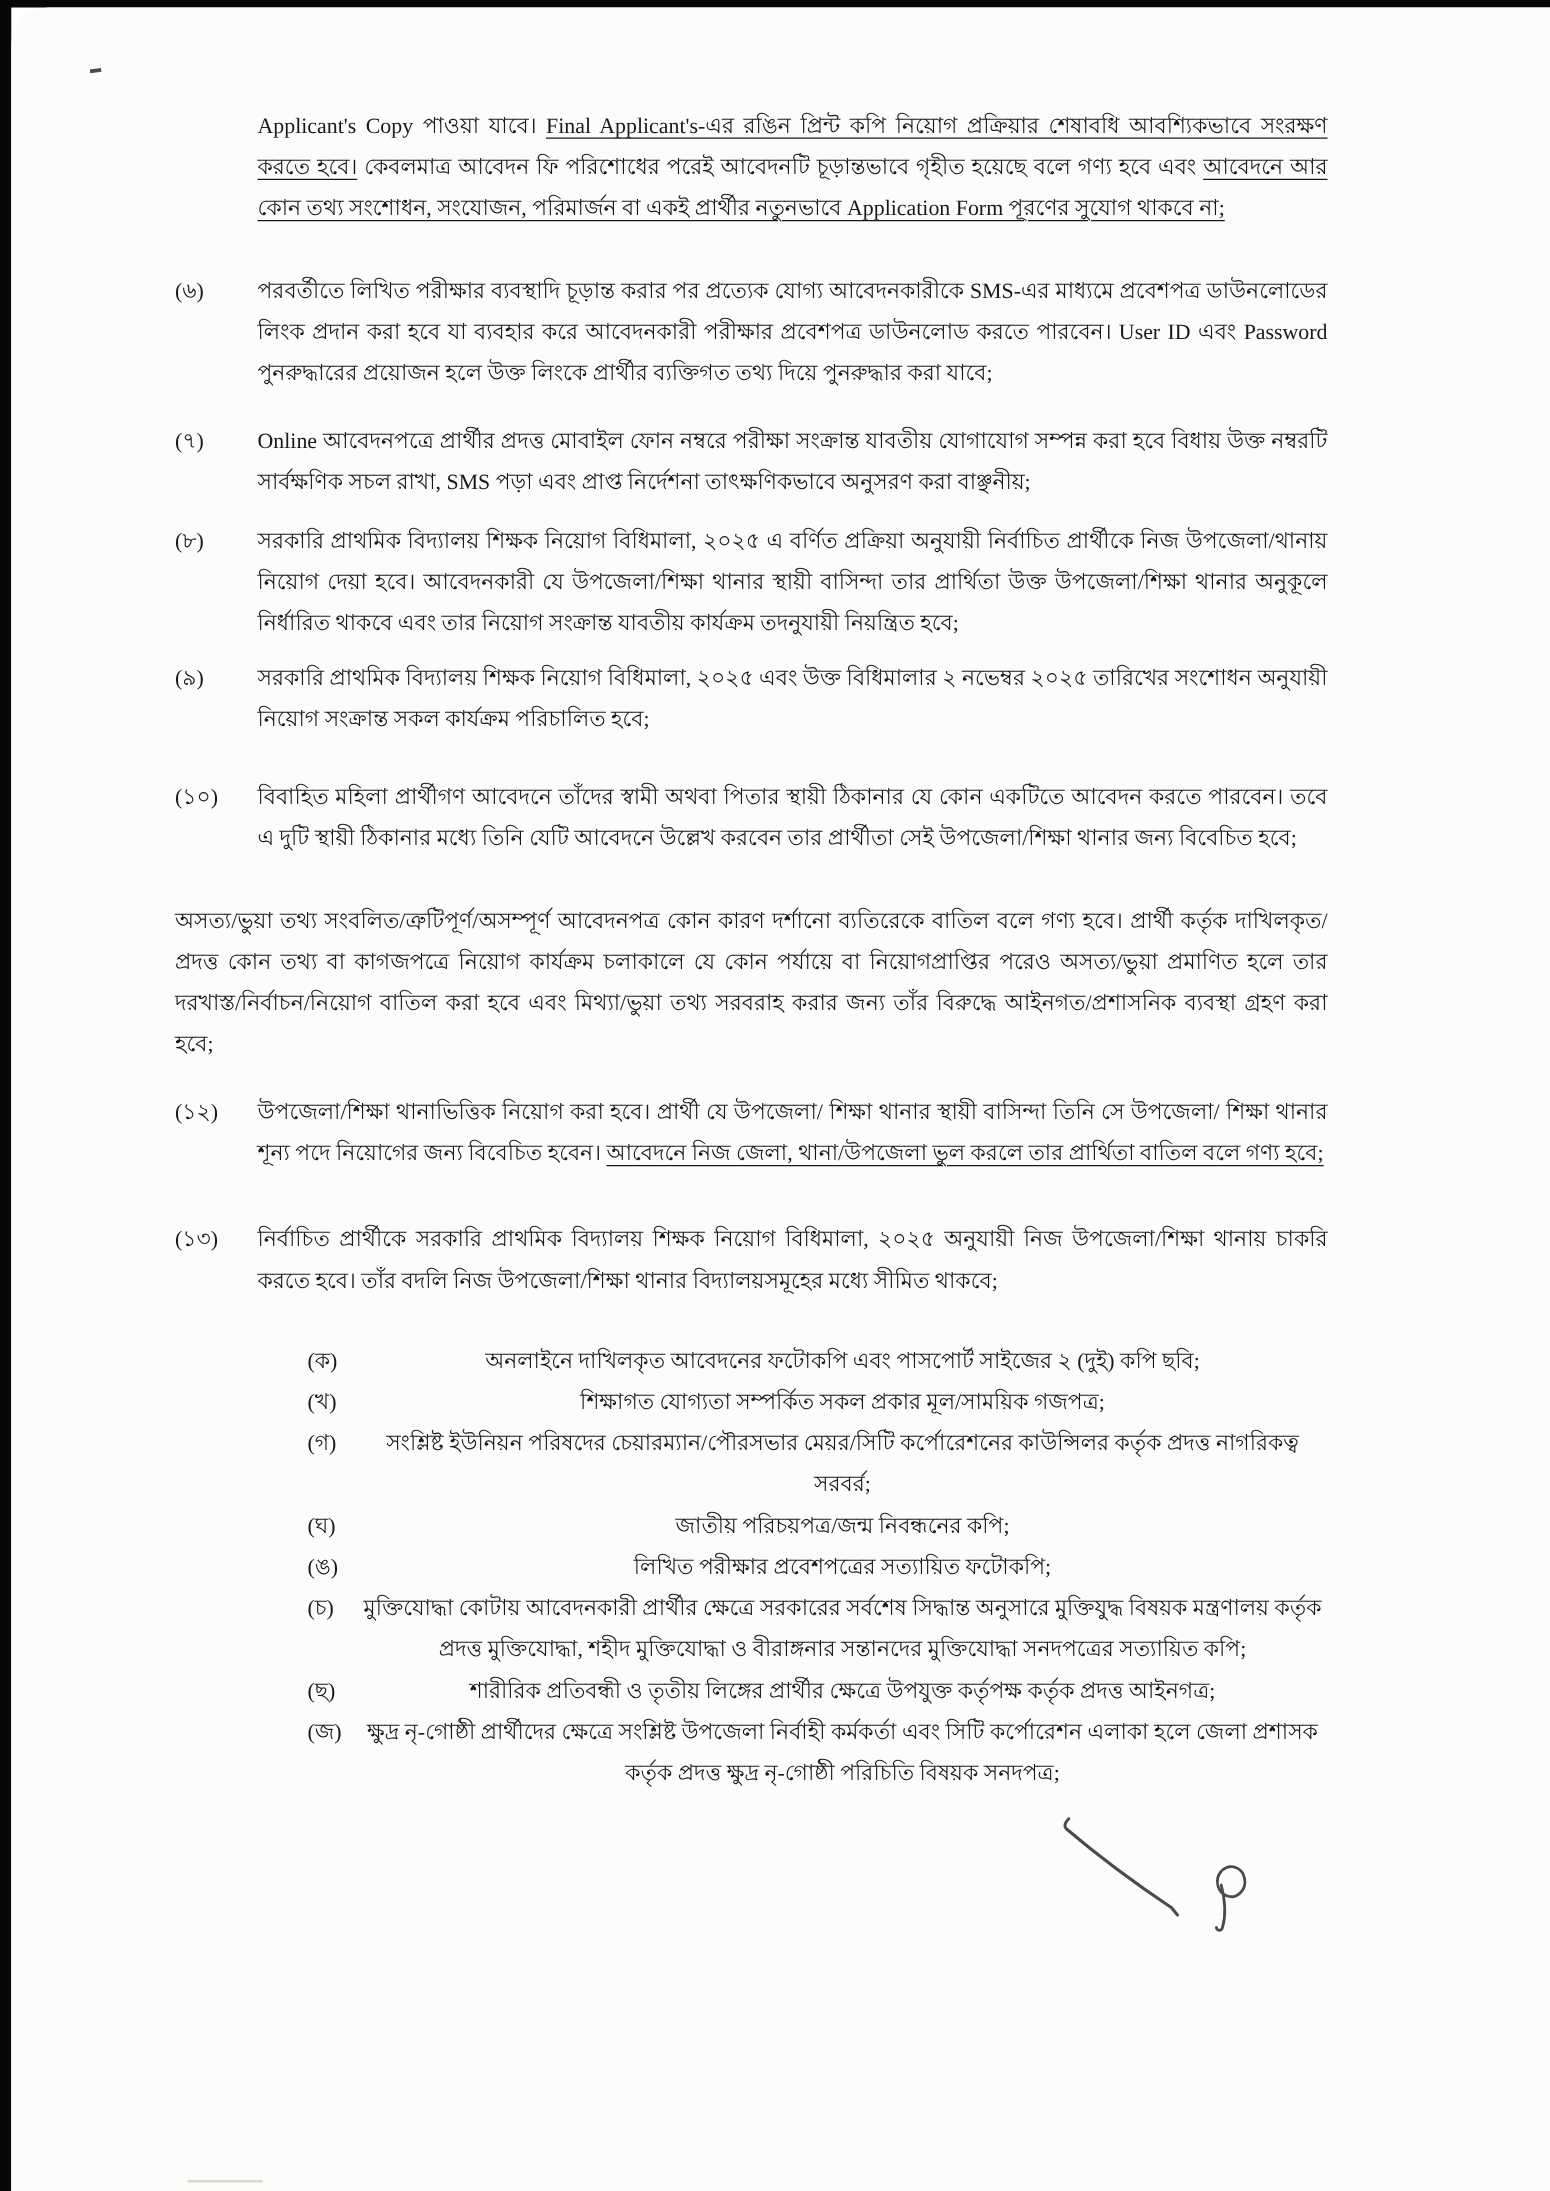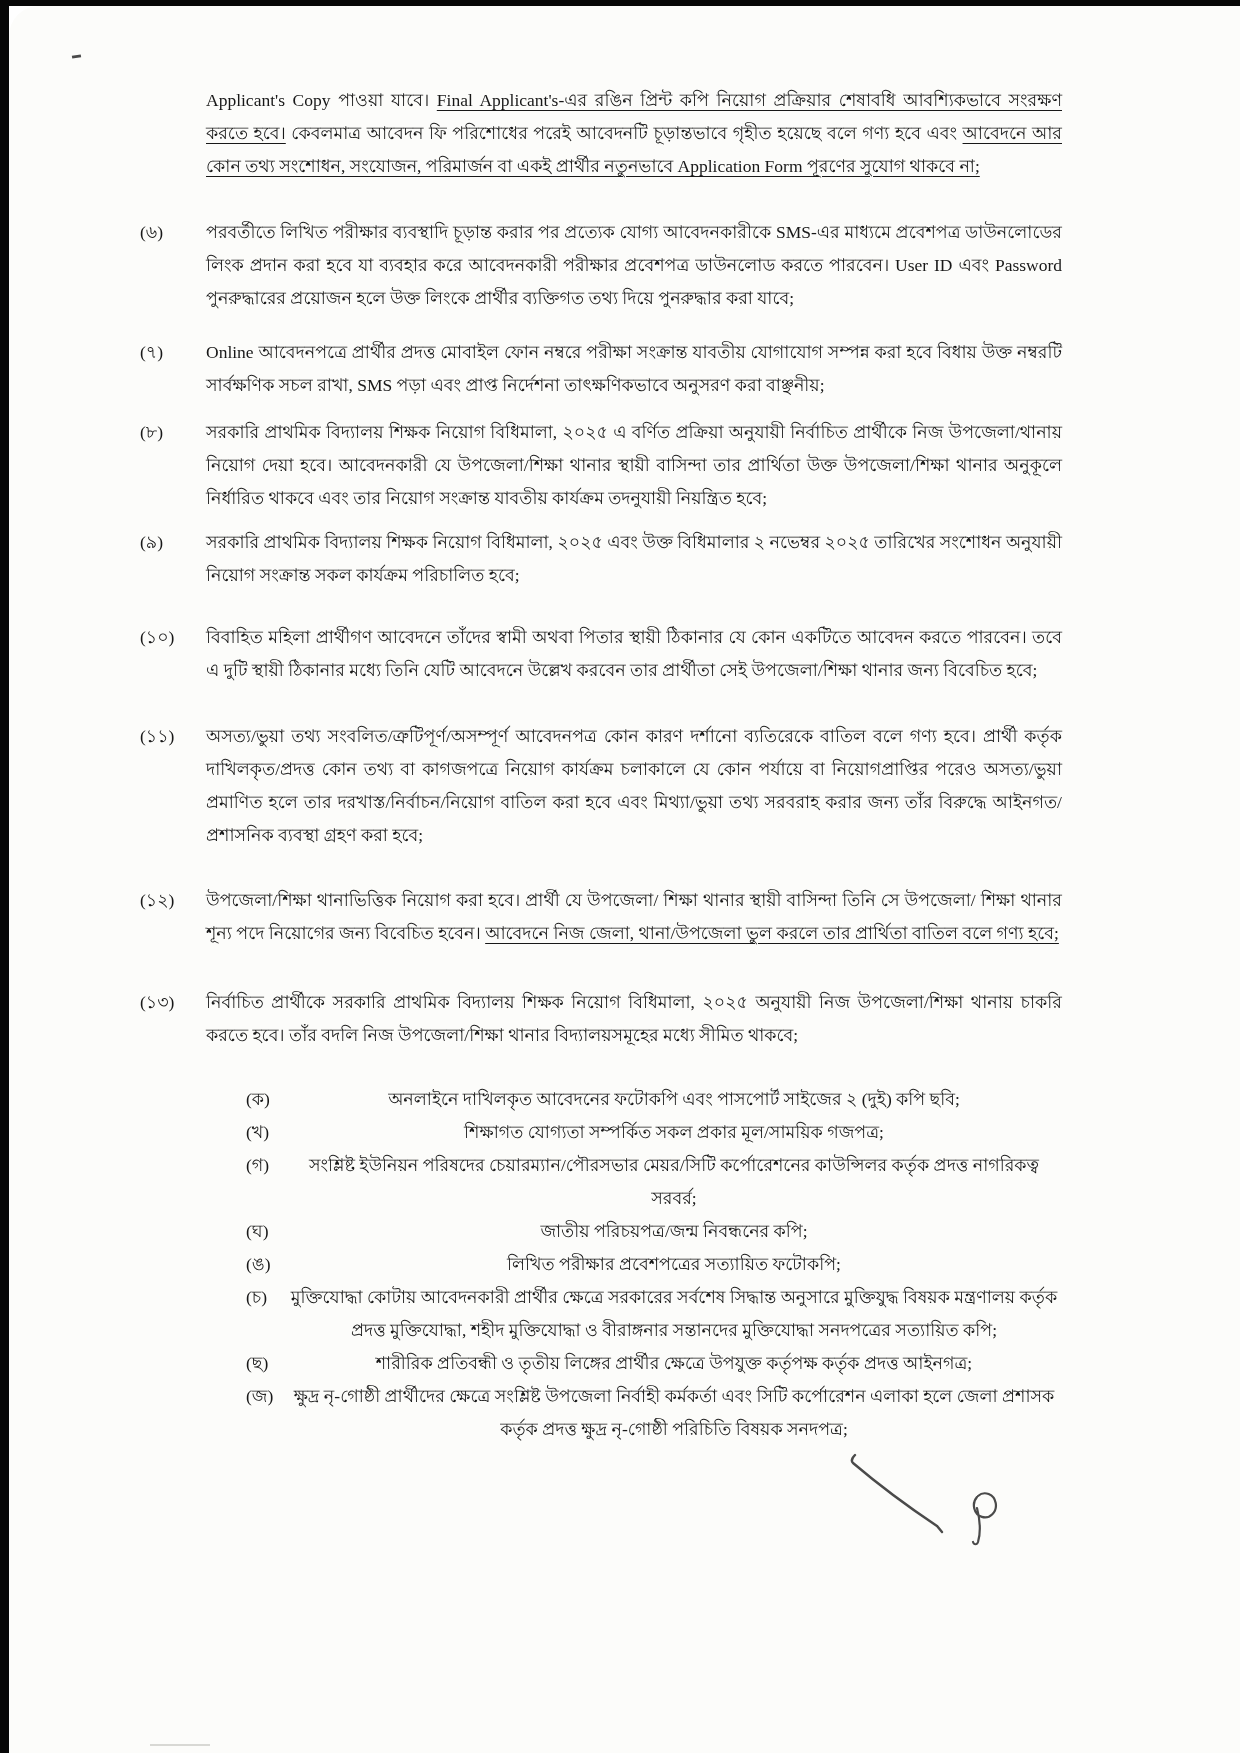--- a/index.html
+++ b/index.html
@@ -24,21 +24,21 @@
   .items{margin:0;}
   .item{display:flex;}
   .item .num{flex:none;width:66px;text-align:left;}
   .item .body{flex:1;margin:0;text-align:justify;}
   .items .item:nth-of-type(1){margin-top:33px;}
   .items .item:nth-of-type(2){margin-top:21px;}
   .items .item:nth-of-type(3){margin-top:14px;}
   .items .item:nth-of-type(4){margin-top:11px;}
   .items .item:nth-of-type(5){margin-top:29px;justify-content:flex-end;}
   .items .item:nth-of-type(6){margin-top:33px;}
-  .items .item:nth-of-type(7){margin-top:32px;}
+  .items .item:nth-of-type(7){margin-top:21px;}
   .items .item:nth-of-type(8){margin-top:36px;}
   .items .item:nth-of-type(9){margin-top:34px;}
   .items .item:nth-of-type(10){margin-top:27px;}
 
   .sub-list{margin:31px 0 0 106px;width:816px;}
   .sub-item{display:flex;}
   .sub-item .snum{flex:none;width:40px;}
   .sub-item .sbody{flex:1;margin:0;text-align:center;}
 
   .signature{position:absolute;left:845px;top:1448px;width:165px;height:105px;}
@@ -77,21 +77,20 @@
       <span class="num">(৯)</span>
       <p class="body"><span>সরকারি প্রাথমিক বিদ্যালয় শিক্ষক নিয়োগ বিধিমালা, ২০২৫ এবং উক্ত বিধিমালার ২ নভেম্বর ২০২৫ তারিখের সংশোধন অনুযায়ী নিয়োগ সংক্রান্ত সকল কার্যক্রম পরিচালিত হবে;</span></p>
     </div>
 
     <div class="item">
       <span class="num">(১০)</span>
       <p class="body"><span>বিবাহিত মহিলা প্রার্থীগণ আবেদনে তাঁদের স্বামী অথবা পিতার স্থায়ী ঠিকানার যে কোন একটিতে আবেদন করতে পারবেন। তবে এ দুটি স্থায়ী ঠিকানার মধ্যে তিনি যেটি আবেদনে উল্লেখ করবেন তার প্রার্থীতা সেই উপজেলা/শিক্ষা থানার জন্য বিবেচিত হবে;</span></p>
     </div>
 
     <div class="item">
-      <span class="num">(১১)</span>
       <p class="body"><span>অসত্য/ভুয়া তথ্য সংবলিত/ত্রুটিপূর্ণ/অসম্পূর্ণ আবেদনপত্র কোন কারণ দর্শানো ব্যতিরেকে বাতিল বলে গণ্য হবে। প্রার্থী কর্তৃক দাখিলকৃত/প্রদত্ত কোন তথ্য বা কাগজপত্রে নিয়োগ কার্যক্রম চলাকালে যে কোন পর্যায়ে বা নিয়োগপ্রাপ্তির পরেও অসত্য/ভুয়া প্রমাণিত হলে তার দরখাস্ত/নির্বাচন/নিয়োগ বাতিল করা হবে এবং মিথ্যা/ভুয়া তথ্য সরবরাহ করার জন্য তাঁর বিরুদ্ধে আইনগত/প্রশাসনিক ব্যবস্থা গ্রহণ করা হবে;</span></p>
     </div>
 
     <div class="item">
       <span class="num">(১২)</span>
       <p class="body"><span>উপজেলা/শিক্ষা থানাভিত্তিক নিয়োগ করা হবে। প্রার্থী যে উপজেলা/ শিক্ষা থানার স্থায়ী বাসিন্দা তিনি সে উপজেলা/ শিক্ষা থানার শূন্য পদে নিয়োগের জন্য বিবেচিত হবেন। </span><span class="u">আবেদনে নিজ জেলা, থানা/উপজেলা ভুল করলে তার প্রার্থিতা বাতিল বলে গণ্য হবে;</span></p>
     </div>
 
     <div class="item">
       <span class="num">(১৩)</span>

